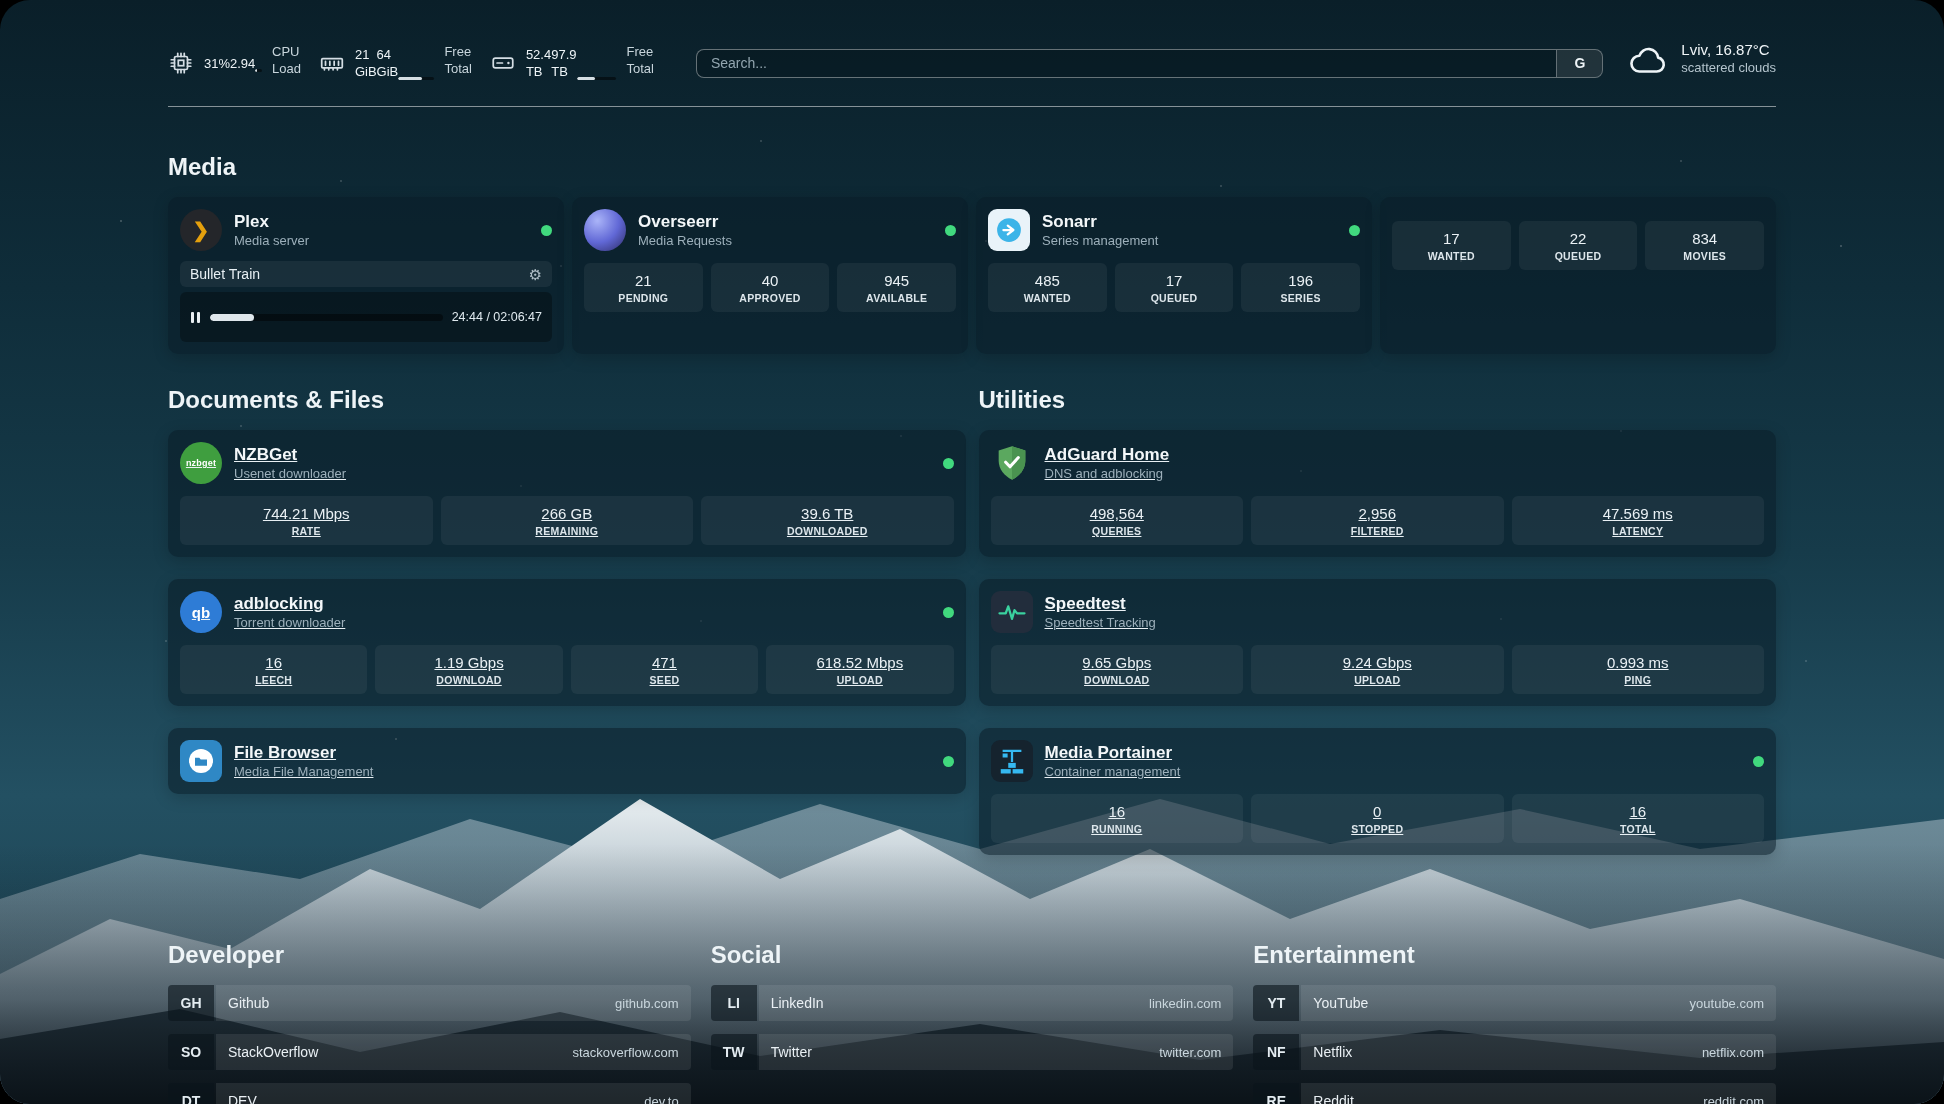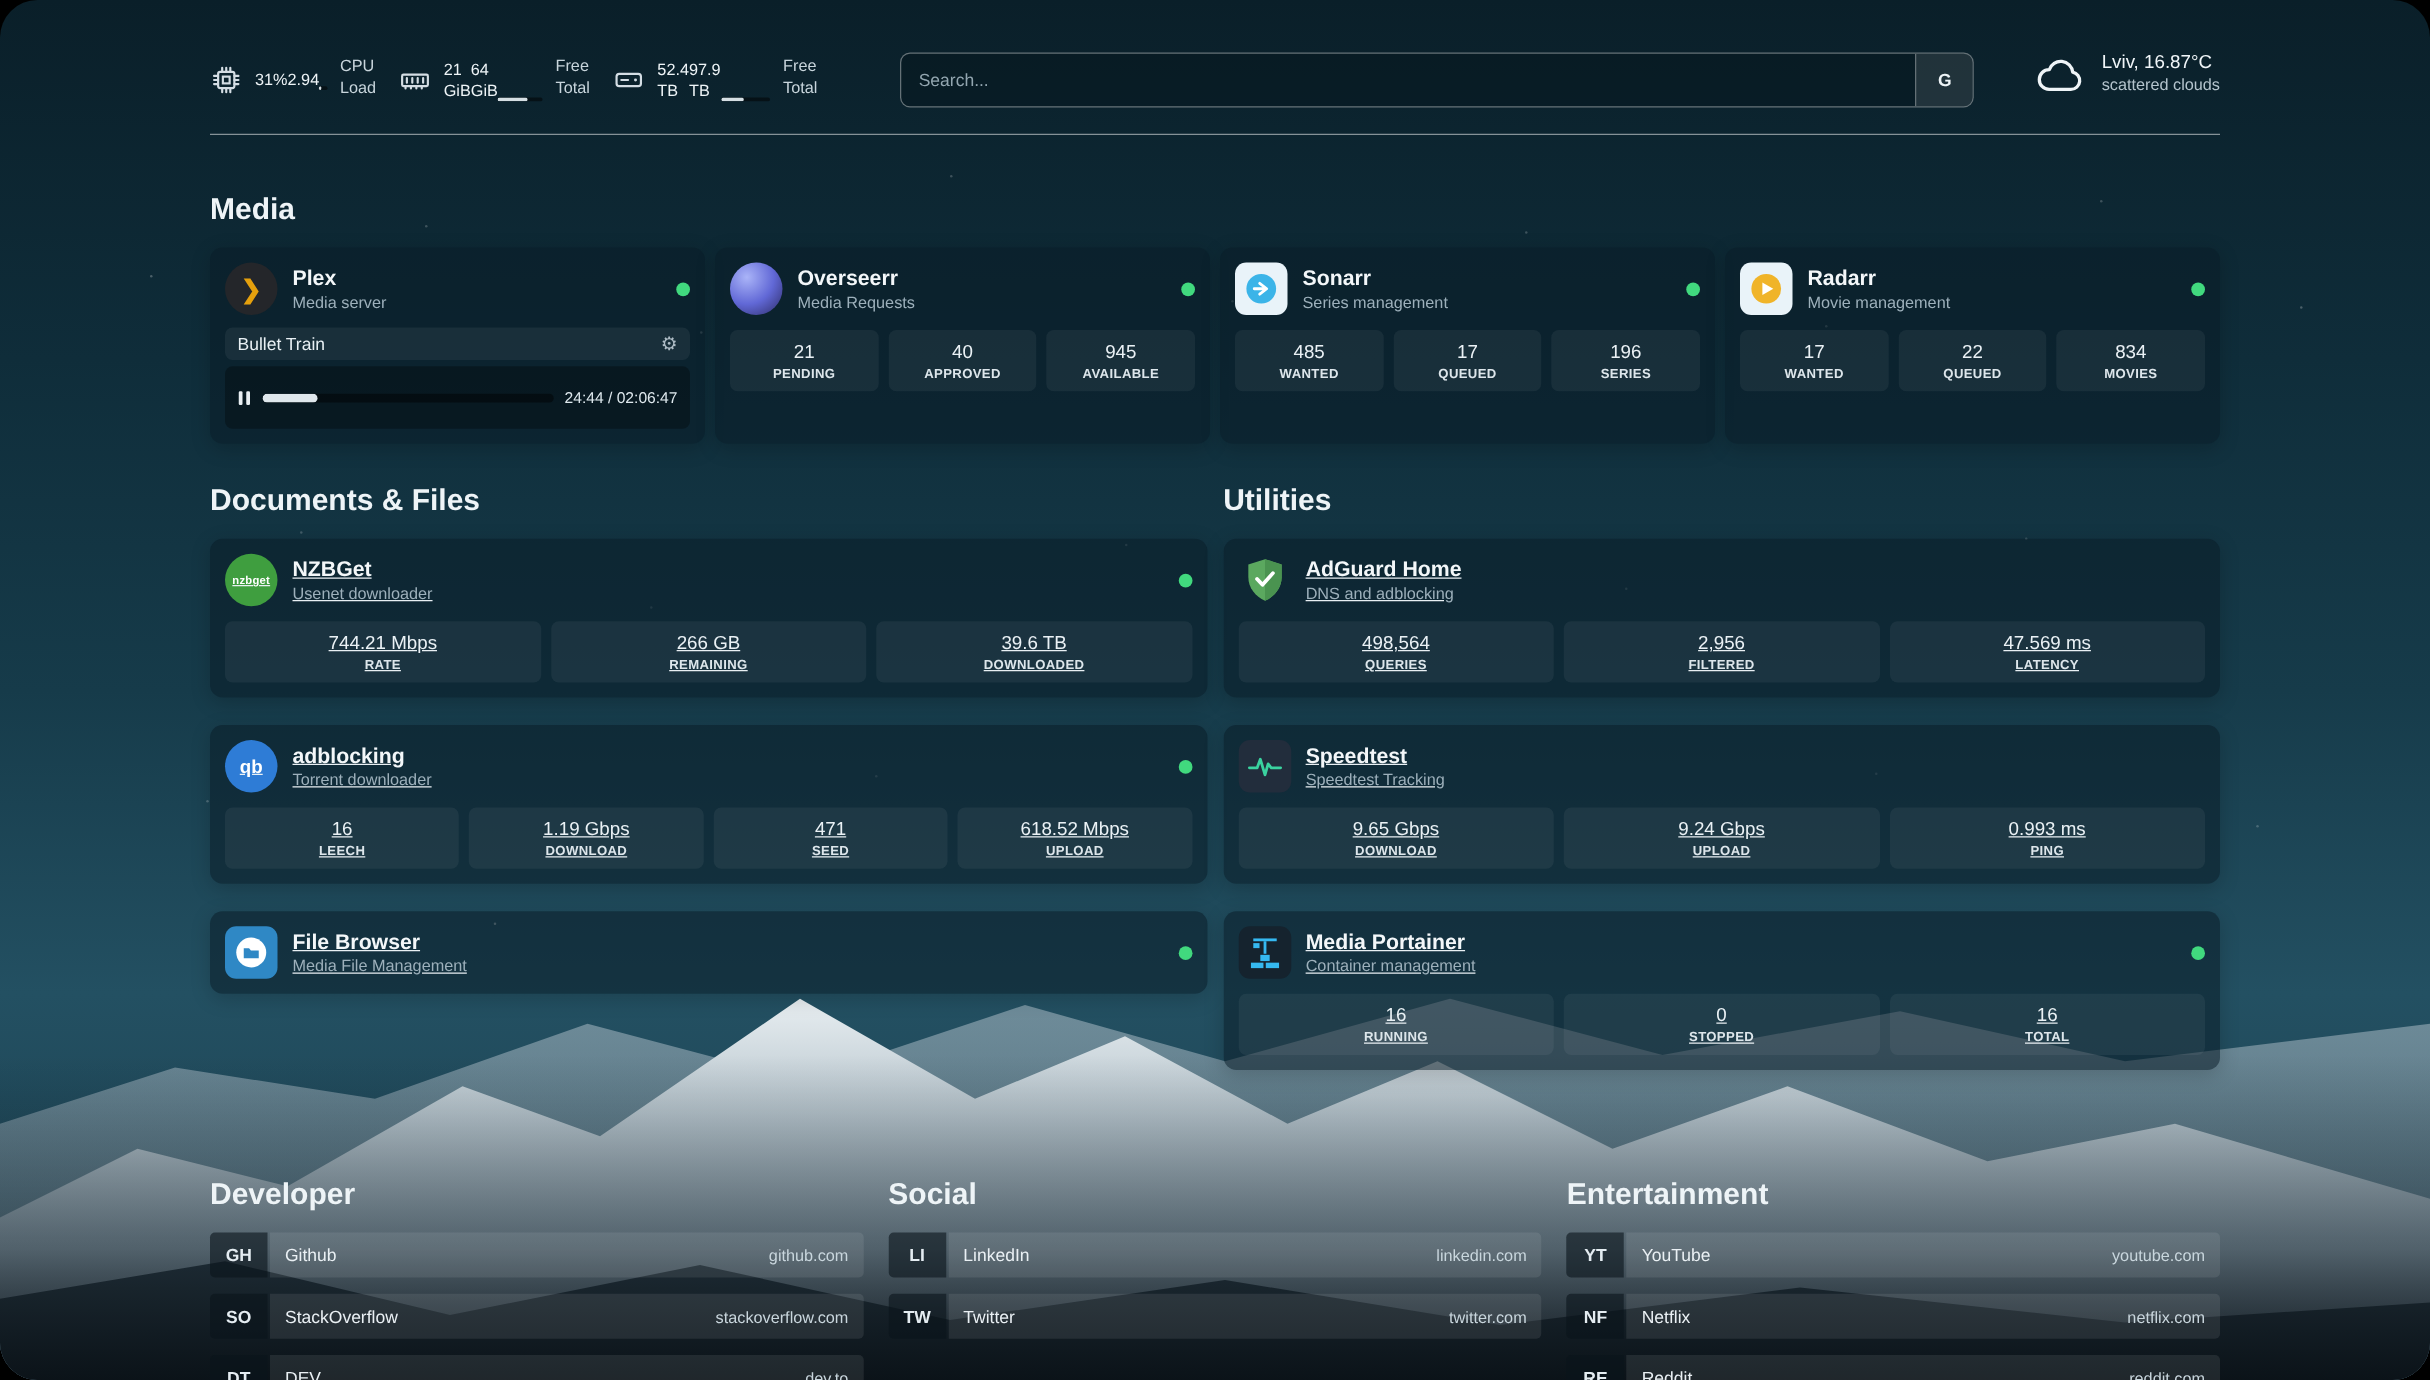--- a/index.html
+++ b/index.html
@@ -21,21 +21,21 @@
   
   .content{position:absolute;inset:0;padding:40px 168px 0;box-sizing:border-box;color:#e9f0f4;}
   
   .topbar{display:flex;align-items:center;}
   .res{display:flex;align-items:center;gap:10px;margin-right:18px;}
   .res-icon svg{display:block;opacity:.95;}
   .res-vals{display:flex;flex-direction:row;align-items:flex-end;min-width:58px;font-size:13px;line-height:17px;color:#eef4f7;}
   .res-bar{display:block;width:100%;height:3px;background:rgba(0,0,0,.5);border-radius:2px;margin-top:3px;overflow:hidden;}
   .res-bar i{display:block;height:100%;background:#d5dee3;border-radius:2px;}
   .res-labs{display:flex;flex-direction:column;font-size:13px;line-height:17px;color:#c8d5dc;padding-bottom:6px;}
-  .search{flex:1;display:flex;align-items:stretch;height:44px;margin:0 48px;border:1px solid rgba(255,255,255,.38);
+  .search{flex:1;display:flex;align-items:stretch;height:29px;margin:0 24px;border:1px solid rgba(255,255,255,.38);
     border-radius:8px;background:rgba(4,16,22,.35);overflow:hidden;box-sizing:border-box;}
   .search-input{flex:1;background:transparent;border:none;outline:none;color:#e9f0f4;font-size:14px;padding:0 14px;font-family:inherit;}
   .search-input::placeholder{color:#93a6b0;}
   .search-btn{width:46px;background:rgba(255,255,255,.10);border:none;border-left:1px solid rgba(255,255,255,.30);
     color:#eef4f7;font-size:14px;font-weight:700;cursor:pointer;font-family:inherit;}
   .weather{display:flex;align-items:flex-start;gap:12px;}
   .weather-loc{font-size:15px;color:#f0f5f8;line-height:19px;}
   .weather-cond{font-size:13px;color:#b4c4cd;line-height:17px;}
   .topbar-divider{border:none;border-top:1px solid rgba(255,255,255,.5);margin:20px 0 0;}
   
@@ -279,33 +279,20 @@
               <div class="stat-label">QUEUED</div>
             </div>
             <div class="stat">
               <div class="stat-value">196</div>
               <div class="stat-label">SERIES</div>
             </div>
           </div>
         </div>
 
         <div class="card">
-          <div class="card-head">
-            <span class="app-icon icon-radarr">
-              <svg viewBox="0 0 24 24" width="30" height="30">
-                <circle cx="12" cy="12" r="9.5" fill="#f0b429"></circle>
-                <path d="M9.5 8l7 4-7 4z" fill="#fff"></path>
-              </svg>
-            </span>
-            <div class="app-meta">
-              <div class="app-name">Radarr</div>
-              <div class="app-sub">Movie management</div>
-            </div>
-            <span class="dot"></span>
-          </div>
           <div class="stats">
             <div class="stat">
               <div class="stat-value">17</div>
               <div class="stat-label">WANTED</div>
             </div>
             <div class="stat">
               <div class="stat-value">22</div>
               <div class="stat-label">QUEUED</div>
             </div>
             <div class="stat">

